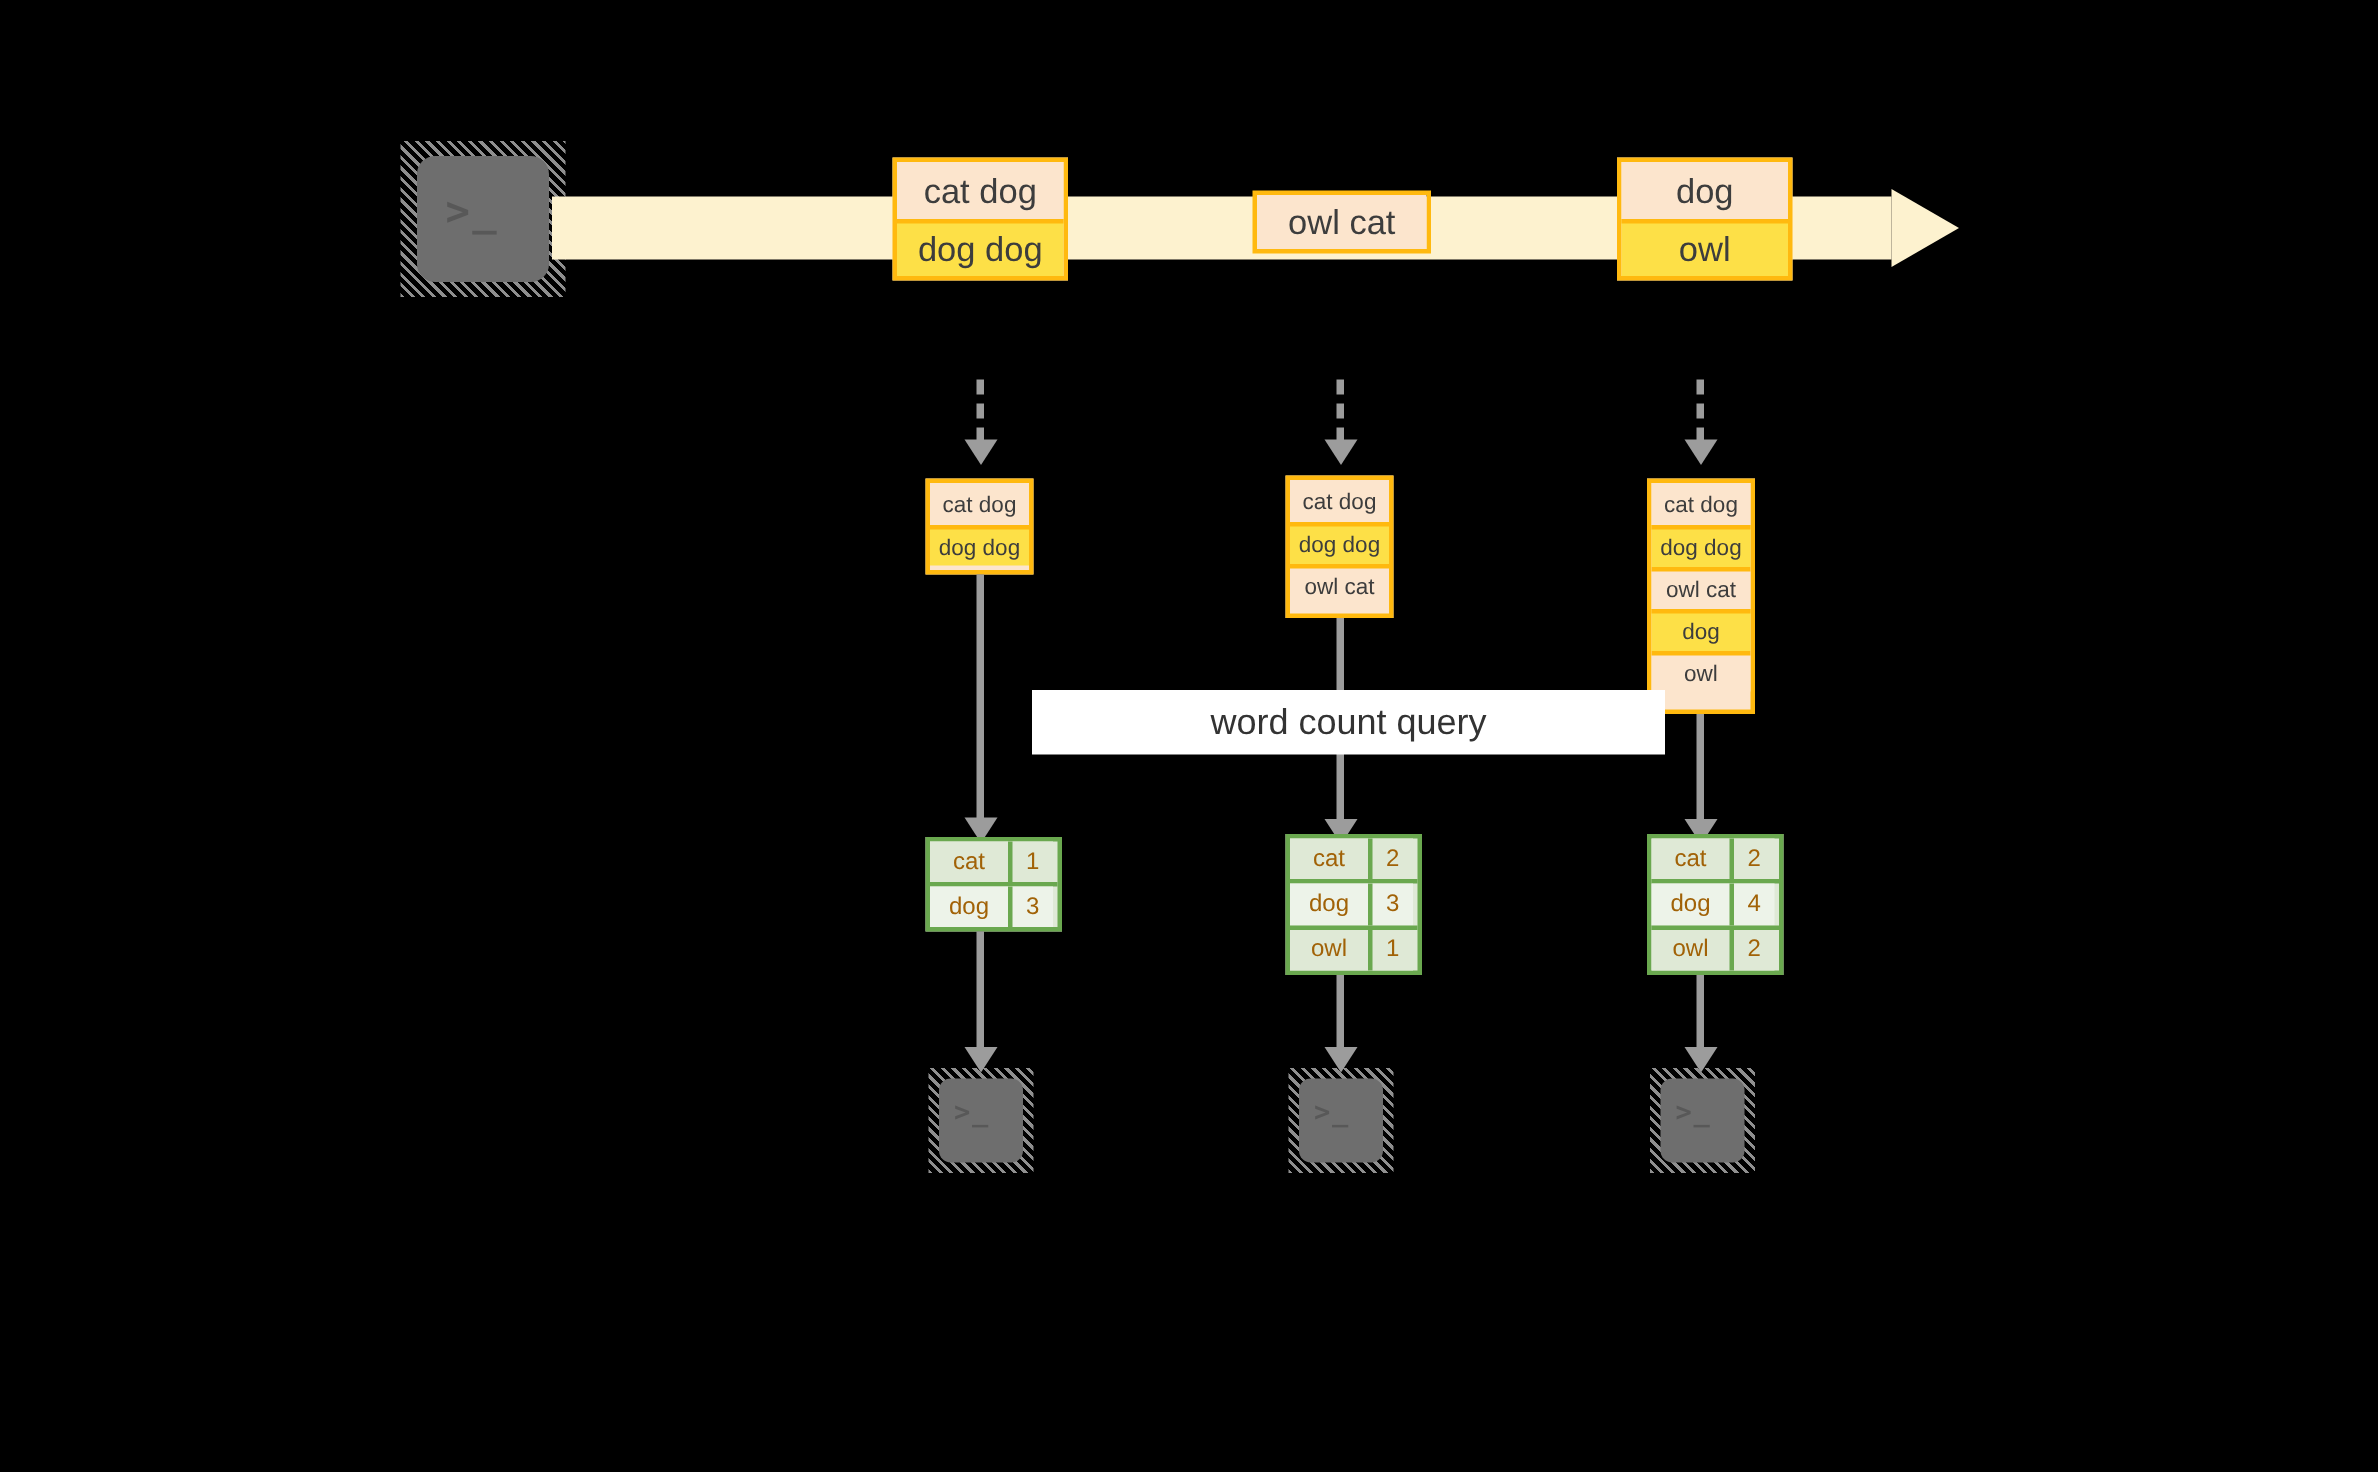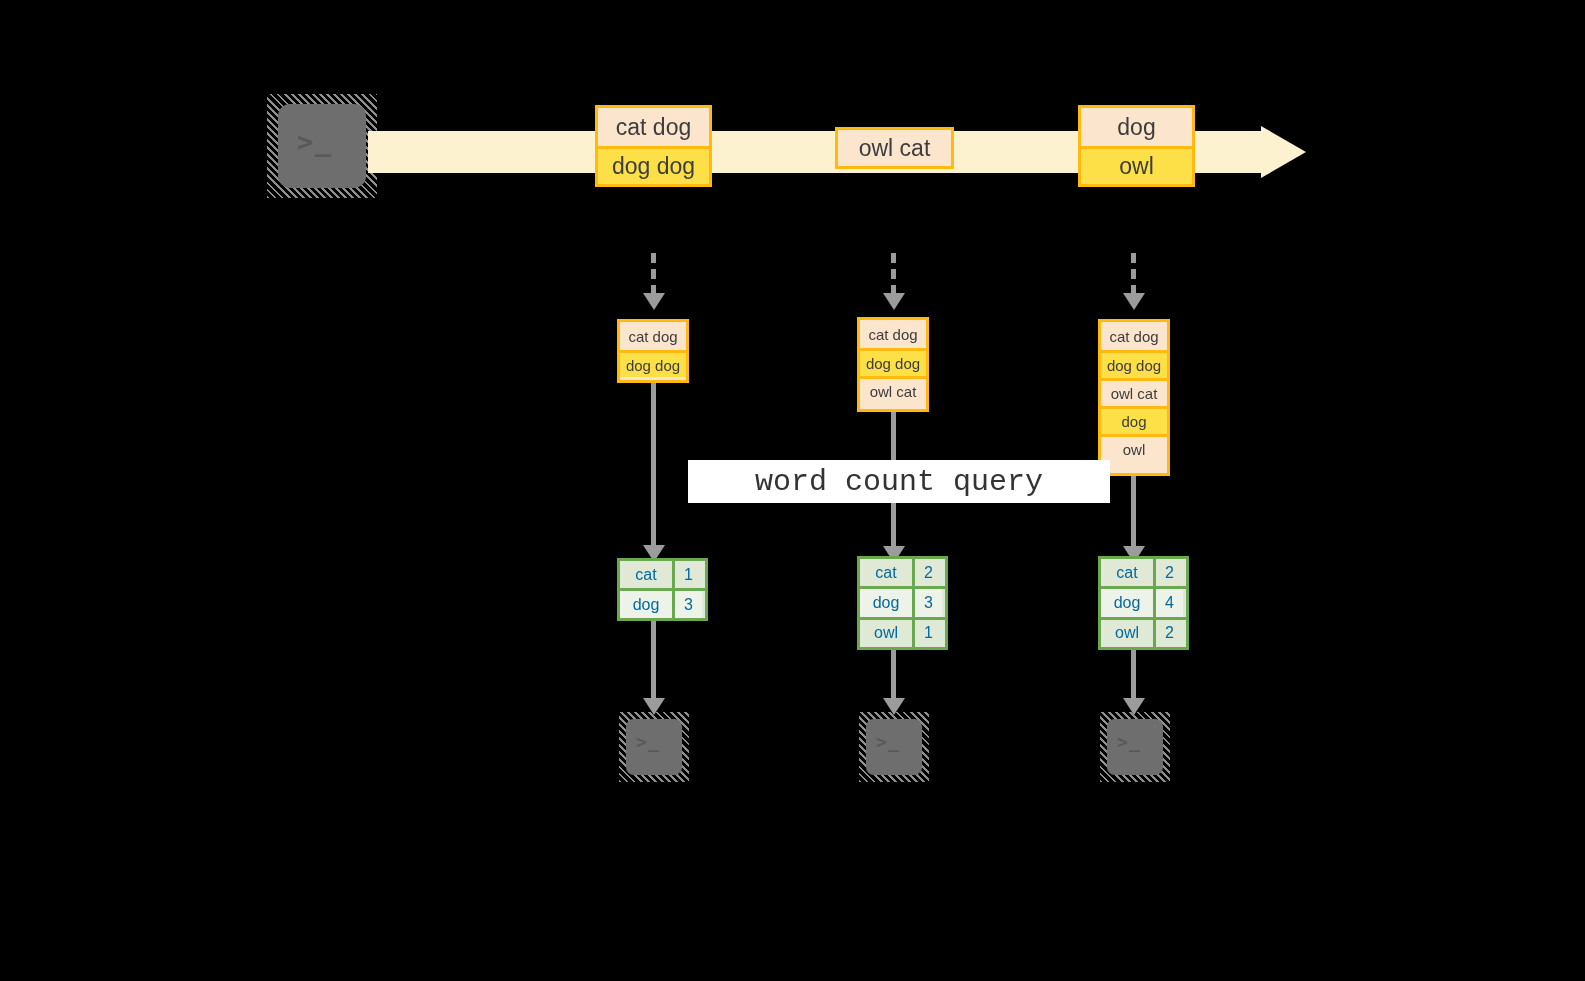--- a/index.html
+++ b/index.html
@@ -95,21 +95,21 @@
     flex: 1 1 0;
   }
   .res-row + .res-row {
     border-top: 3px solid #6aa84f;
   }
   .res-cell {
     box-sizing: border-box;
     display: flex;
     align-items: center;
     justify-content: center;
-    color: #0369a1;
+    color: #a16207;
     background: #dfe9d6;
     white-space: nowrap;
   }
   .res-row.alt .res-cell {
     background: #edf3e9;
   }
   .res-cell.key {
     flex: 0 0 52px;
   }
   .res-cell.val {
@@ -225,21 +225,21 @@
   <div class="conn" style="left:891px; top:412px; height:152px;">
     <div class="shaft" style="height:137px;"></div>
     <div class="head" style="left:-8px; top:134px;"></div>
   </div>
   <div class="conn" style="left:1131px; top:476px; height:88px;">
     <div class="shaft" style="height:73px;"></div>
     <div class="head" style="left:-8px; top:70px;"></div>
   </div>
 
   <div class="query-band" style="left:688px; top:460px; width:422px; height:43px;">
-    <span style="font-size:30px;font-family:Liberation Mono, monospace;">word count query</span>
+    <span style="font-size:24px;">word count query</span>
   </div>
 
   <div class="res-table" style="left:617px; top:558px; width:91px; height:63px;">
     <div class="res-row">
       <div class="res-cell key" style="font-size:16px;">cat</div>
       <div class="res-cell val" style="font-size:16px;">1</div>
     </div>
     <div class="res-row alt">
       <div class="res-cell key" style="font-size:16px;">dog</div>
       <div class="res-cell val" style="font-size:16px;">3</div>

